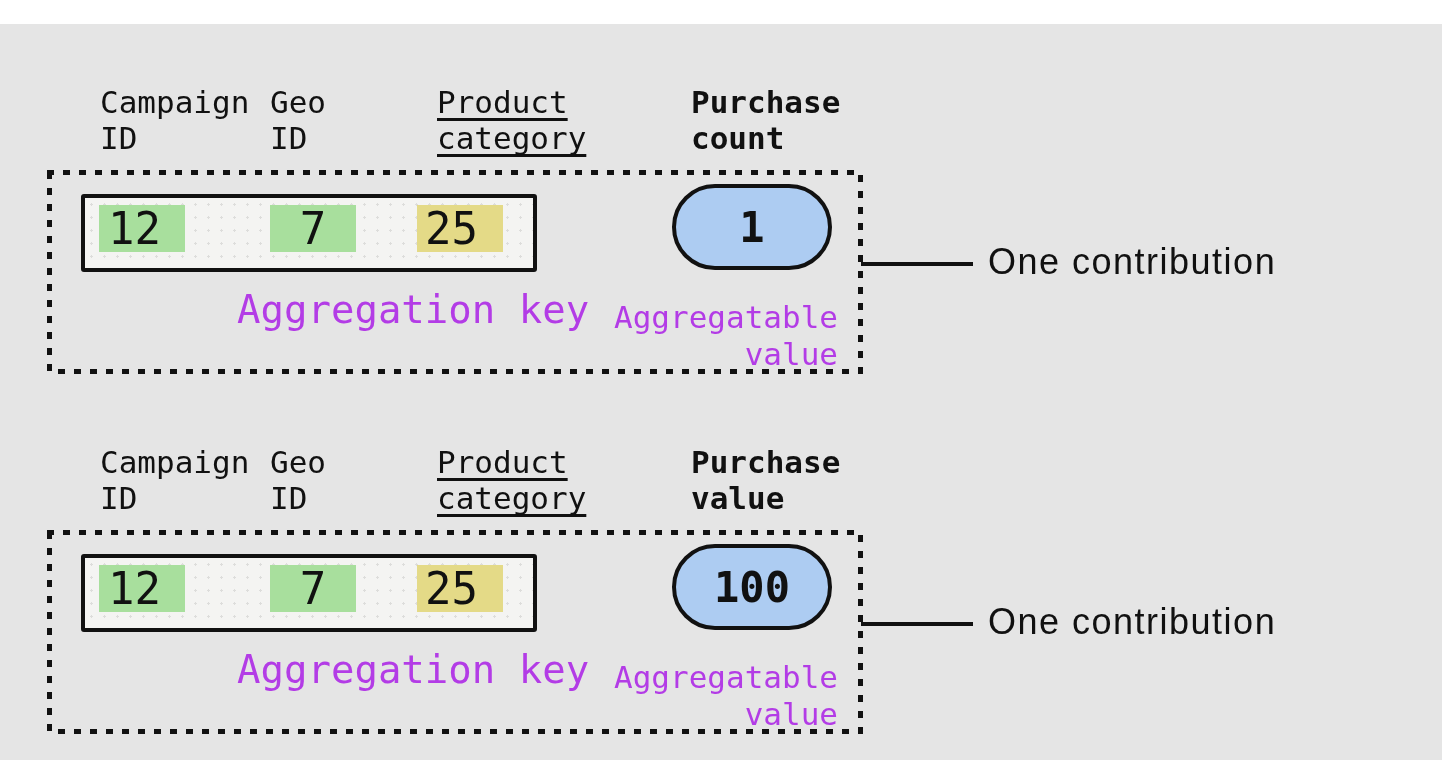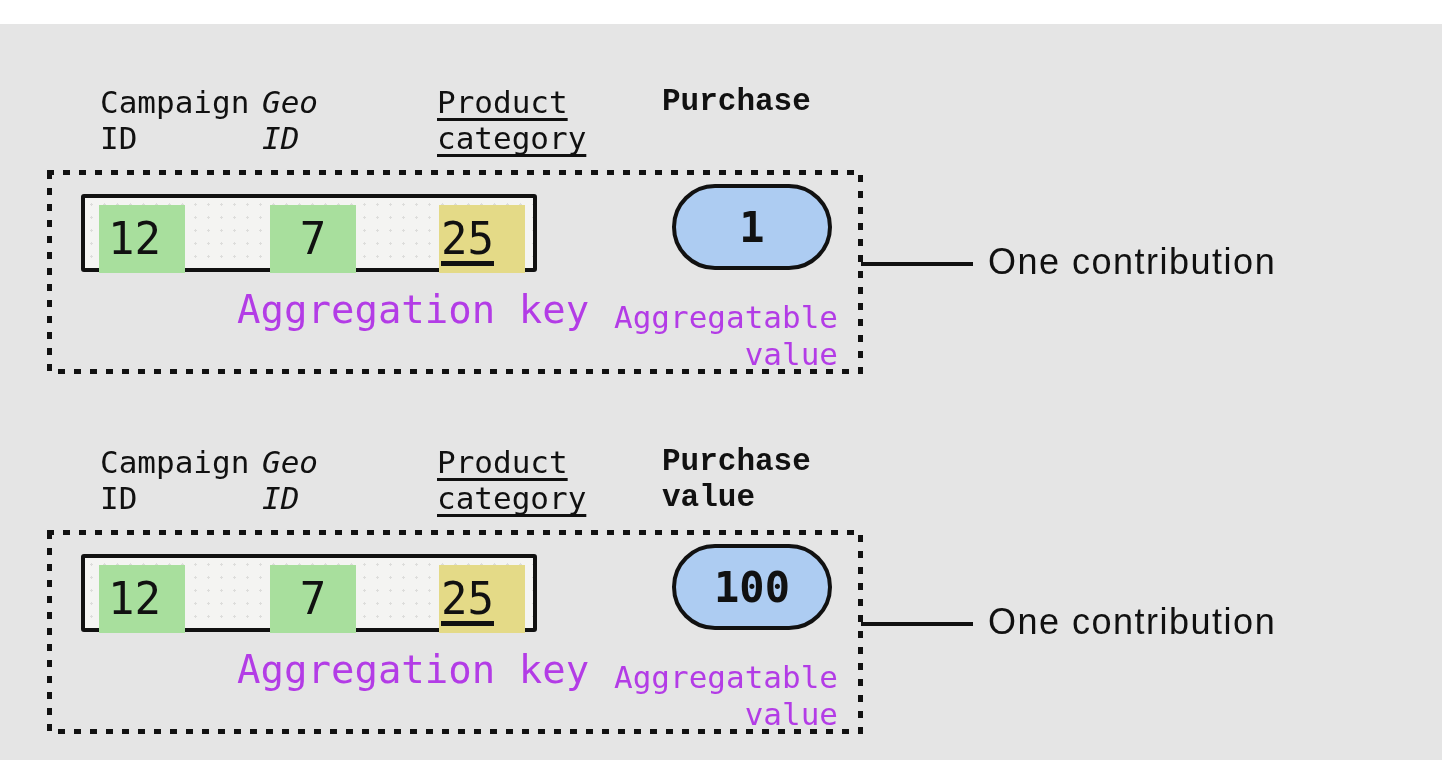--- a/index.html
+++ b/index.html
@@ -6,41 +6,41 @@
   .stage{position:relative;width:1442px;height:760px;background:#e5e5e5;overflow:hidden;
          font-family:"DejaVu Sans Mono", monospace;color:#111;margin-top:24px;}
 
   .panel{position:absolute;left:0;width:1442px;height:360px;}
   .p1{top:60px;}
   .p2{top:420px;}
 
   
   .hdr{position:absolute;top:0;font-size:31px;line-height:36px;color:#111;white-space:nowrap;}
   .hdr-campaign{left:100px;}
-  .hdr-geo{left:262px;font-style:italic;}
+  .hdr-geo{left:270px;}
   .hdr-product{left:437px;}
   .hdr-product .hline{text-decoration:underline;text-decoration-thickness:3px;
                       text-underline-offset:5px;text-decoration-skip-ink:none;}
-  .hdr-metric{left:662px;font-weight:bold;font-family:Liberation Mono, monospace;}
+  .hdr-metric{left:691px;font-weight:bold;}
 
   
   .dbox{position:absolute;left:47px;top:86px;width:816px;height:204px;}
   .dbox > svg{position:absolute;left:0;top:0;}
 
   
   .row{position:absolute;left:34px;top:24px;width:456px;height:78px;box-sizing:border-box;
        background-color:#f4f4f2;border:4px solid #111;border-radius:3px;
        background-image:radial-gradient(#dddddb 1.2px, transparent 1.2px);
        background-size:13px 13px;}
-  .cell{position:absolute;top:7px;width:86px;height:68px;display:flex;align-items:center;
+  .cell{position:absolute;top:7px;width:86px;height:47px;display:flex;align-items:center;
         font-size:44px;line-height:1;}
   .cell-1{left:14px;background:#a8df9d;padding-left:9px;box-sizing:border-box;}
   .cell-2{left:185px;background:#a8df9d;justify-content:center;}
-  .cell-3{left:354px;background:#e4da87;padding-left:2px;box-sizing:border-box;
-          text-decoration:underline;text-decoration-thickness:5px;
+  .cell-3{left:332px;background:#e4da87;padding-left:8px;box-sizing:border-box;
+          text-decoration-thickness:5px;
           text-underline-offset:7px;text-decoration-skip-ink:none;}
 
   
   .pill{position:absolute;left:625px;top:14px;width:160px;height:86px;box-sizing:border-box;
         background:#adccf2;border:4px solid #111;border-radius:43px;
         display:flex;align-items:center;justify-content:center;
         font-size:42px;font-weight:bold;}
 
   
   .aggkey{position:absolute;left:190px;top:121px;color:#b33ce6;font-size:39px;line-height:37px;white-space:pre;}
@@ -64,20 +64,21 @@
     <div class="hdr hdr-geo">
       <div>Geo</div>
       <div>ID</div>
     </div>
     <div class="hdr hdr-product">
       <div class="hline">Product</div>
       <div class="hline">category</div>
     </div>
     <div class="hdr hdr-metric">
       <div>Purchase</div>
+      <div>count</div>
     </div>
 
     <div class="dbox">
       <svg width="816" height="204" viewBox="0 0 816 204">
         <rect x="2.5" y="2.5" width="811" height="199" fill="none" stroke="#111" stroke-width="5" stroke-dasharray="2 14" stroke-linecap="square"></rect>
       </svg>
       <div class="row">
         <div class="cell cell-1">12</div>
         <div class="cell cell-2">7</div>
         <div class="cell cell-3">25</div>

